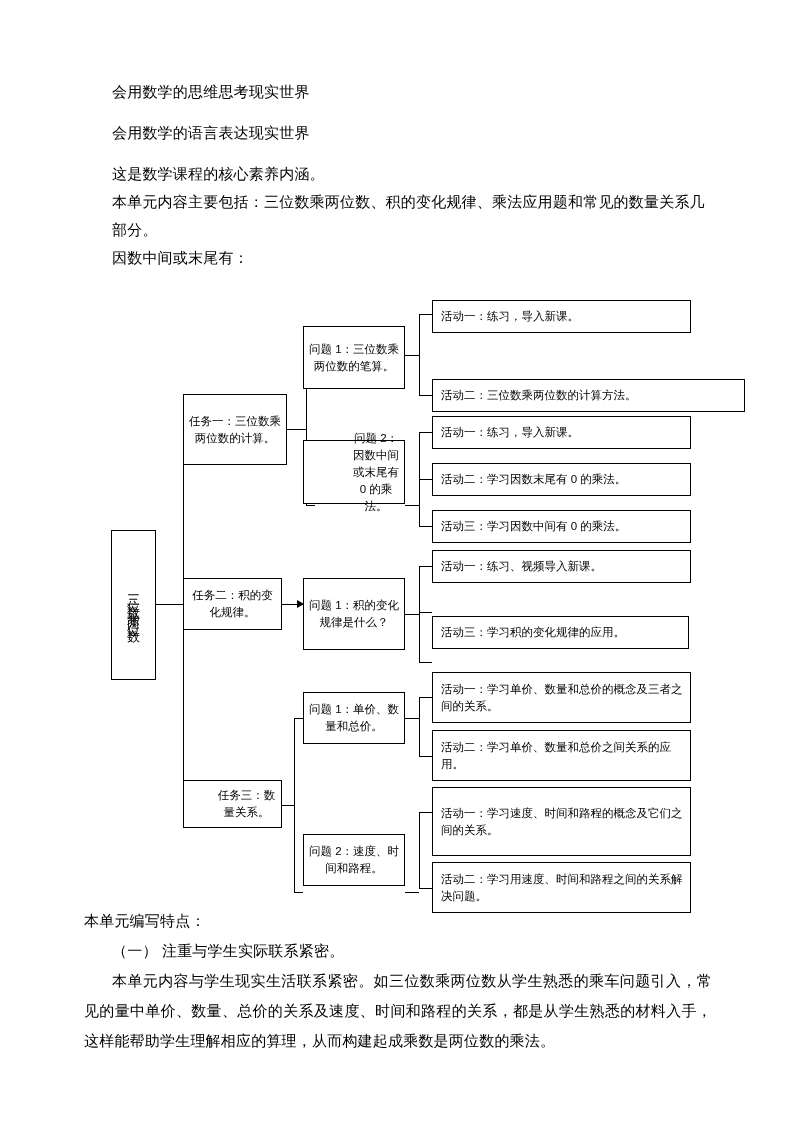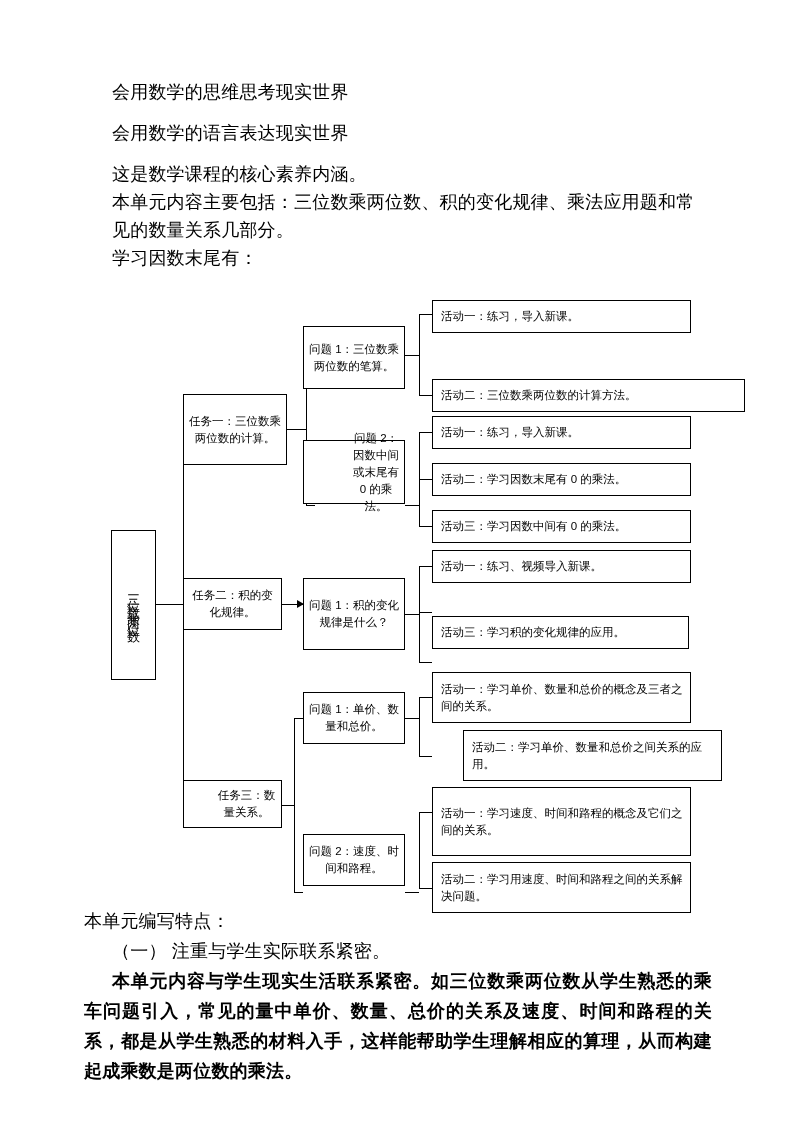--- a/index.html
+++ b/index.html
@@ -17,21 +17,21 @@
   }
   .page {
     position: relative;
     width: 794px;
     height: 1123px;
   }
 
   
   .textblock {
     position: absolute;
-    font-size: 18px;
+    font-size: 15px;
     line-height: 28px;
     color: #000;
     letter-spacing: 0.2px;
   }
   .para {
     margin: 0;
     white-space: pre-wrap;
   }
   #top-text {
     left: 112px;
@@ -46,21 +46,20 @@
     top: 906px;
     width: 628px;
     line-height: 30px;
   }
   #bottom-text .para { margin: 0; }
   .indent1 { text-indent: 28px; }
   .flow-para {
     text-align: justify;
     text-justify: inter-ideograph;
     text-indent: 28px;
-    font-weight: bold;
   }
 
   
   #diagram {
     position: absolute;
     left: 0;
     top: 0;
     width: 794px;
     height: 1123px;
     pointer-events: none;
@@ -113,21 +112,21 @@
 </head>
 <body>
 
 <div class="page">
 
   <div class="textblock" id="top-text">
     <p class="para">会用数学的思维思考现实世界</p>
     <p class="para">会用数学的语言表达现实世界</p>
     <p class="para tight">这是数学课程的核心素养内涵。</p>
     <p class="para tight">本单元内容主要包括：三位数乘两位数、积的变化规律、乘法应用题和常见的数量关系几部分。</p>
-    <p class="para tight">学习因数末尾有：</p>
+    <p class="para tight">因数中间或末尾有：</p>
   </div>
 
   <div id="diagram">
 
     <div class="ln h" style="left:155px; top:604px; width:28px;"></div>
 
     <div class="ln v" style="left:183px; top:429px; height:376px;"></div>
 
     <div class="ln h" style="left:183px; top:429px; width:20px;"></div>
     <div class="ln h" style="left:183px; top:604px; width:20px;"></div>
@@ -235,21 +234,21 @@
 
 
     <div class="node left" style="left:432px; top:616px; width:257px; height:33px;">
       <span class="lbl">活动三：学习积的变化规律的应用。</span>
     </div>
 
     <div class="node left" style="left:432px; top:672px; width:259px; height:51px;">
       <span class="lbl">活动一：学习单价、数量和总价的概念及三者之间的关系。</span>
     </div>
 
-    <div class="node left" style="left:432px; top:730px; width:259px; height:51px;margin-left:31px;">
+    <div class="node left" style="left:432px; top:730px; width:259px; height:51px;">
       <span class="lbl">活动二：学习单价、数量和总价之间关系的应用。</span>
     </div>
 
     <div class="node left" style="left:432px; top:787px; width:259px; height:69px;">
       <span class="lbl">活动一：学习速度、时间和路程的概念及它们之间的关系。</span>
     </div>
 
     <div class="node left" style="left:432px; top:862px; width:259px; height:51px;">
       <span class="lbl">活动二：学习用速度、时间和路程之间的关系解决问题。</span>
     </div>

